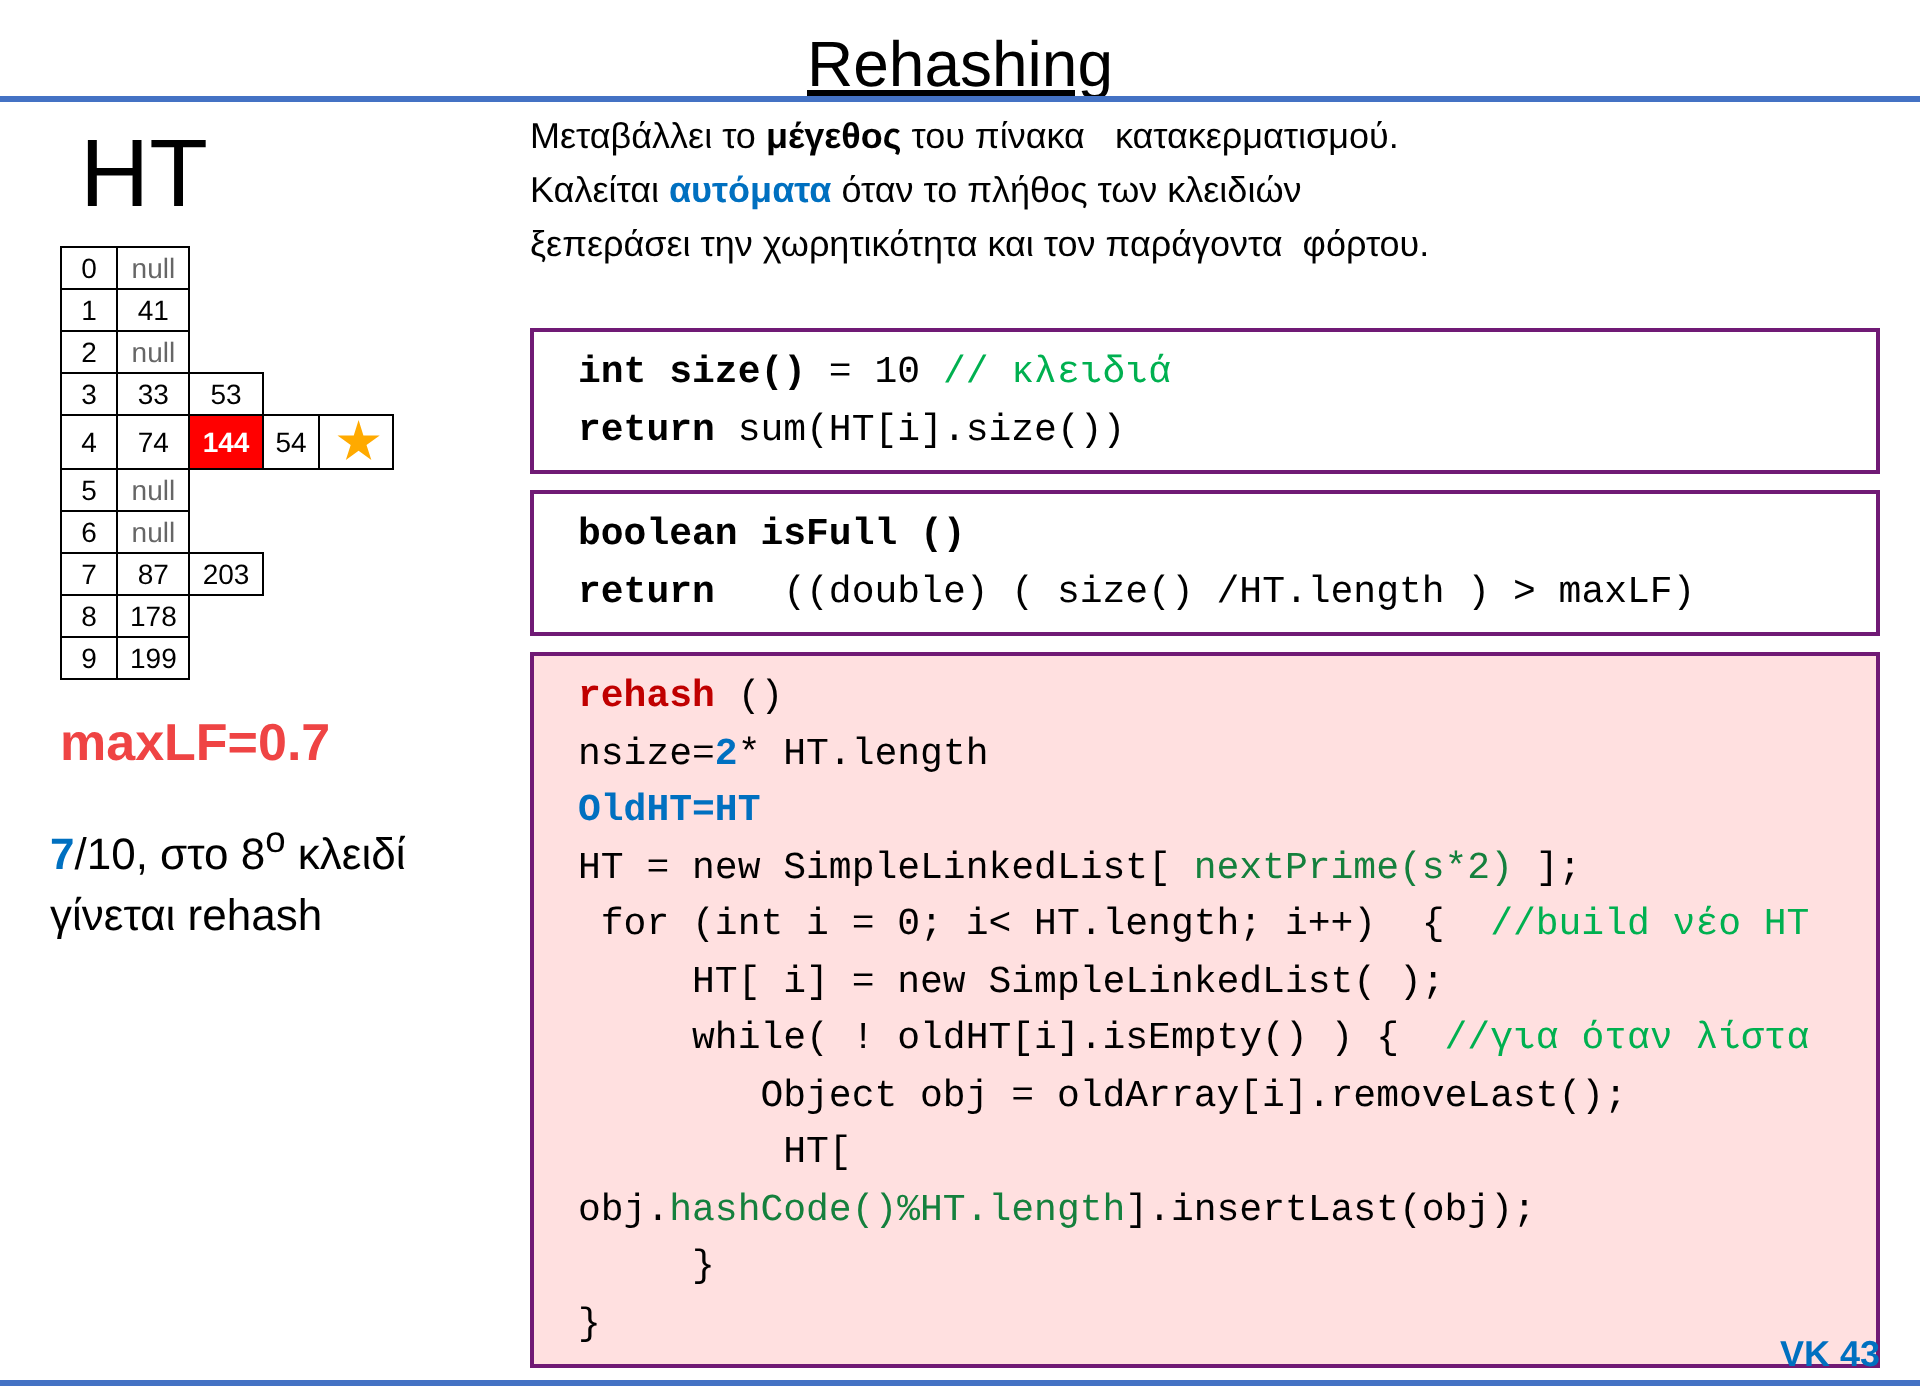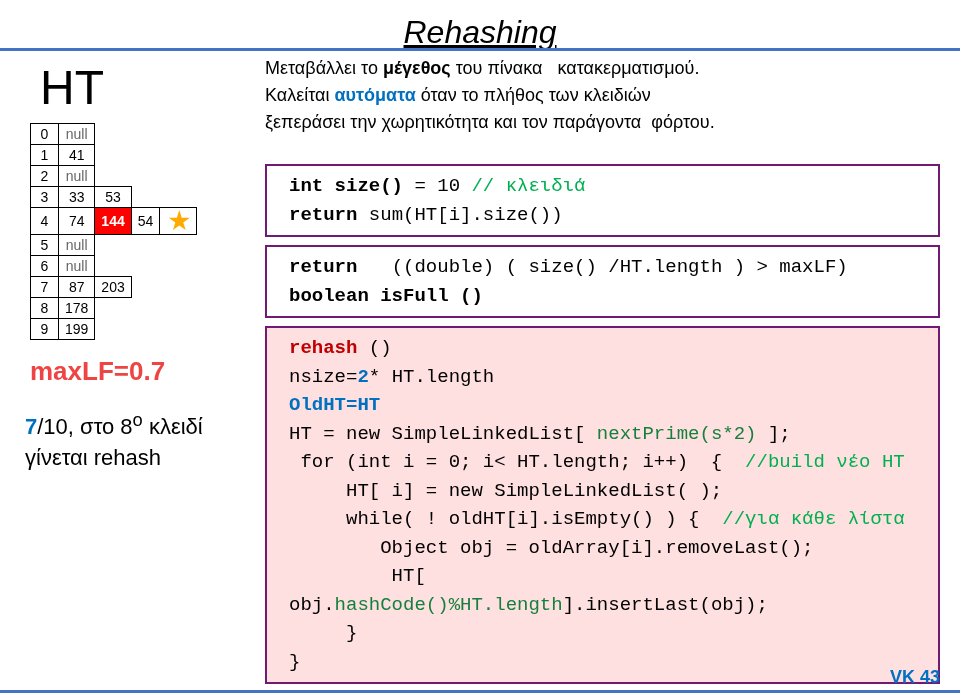--- a/index.html
+++ b/index.html
@@ -36,21 +36,20 @@
     
     .title {
       position: absolute;
       top: 0;
       left: 0;
       right: 0;
       height: 64px;
       display: flex;
       align-items: center;
       justify-content: center;
-      font-style: italic;
     }
 
     .title-text {
       font-size: 32px;
       font-weight: normal;
       color: #000;
       text-decoration: underline;
       font-family: Arial, sans-serif;
     }
 
@@ -291,25 +290,25 @@
     <div>
       <span class="kw-bold">int size()</span><span> = 10  <span class="comment-green">// κλειδιά</span></span>
     </div>
     <div>
       <span class="kw-bold">return</span><span>  sum(HT[i].size())</span>
     </div>
   </div>
 
   <div class="code-box">
     <div>
+      <span class="kw-bold">boolean isFull ()</span>
+    </div>
+    <div>
       <span class="kw-bold">return</span><span> &nbsp;&nbsp;((double) ( size() /HT.length ) &gt; maxLF)</span>
     </div>
-    <div>
-      <span class="kw-bold">boolean isFull ()</span>
-    </div>
   </div>
 
   <div class="code-box highlighted">
     <div>
       <span class="red-word">rehash</span><span> ()</span>
     </div>
     <div>
       nsize=<span class="kw-blue">2</span>* HT.length
     </div>
     <div>
@@ -318,21 +317,21 @@
     <div>
       HT = new SimpleLinkedList[ <span class="blue-method">nextPrime(s*2)</span> ];
     </div>
     <div>
       &nbsp;for (int i = 0; i&lt; HT.length; i++) &nbsp;{ &nbsp;<span class="comment-green">//build νέο ΗΤ</span>
     </div>
     <div>
       &nbsp;&nbsp;&nbsp;&nbsp;&nbsp;HT[ i] = new SimpleLinkedList( );
     </div>
     <div>
-      &nbsp;&nbsp;&nbsp;&nbsp;&nbsp;while( ! oldHT[i].isEmpty() ) { &nbsp;<span class="comment-green">//για κάθε λίστα</span>
+      &nbsp;&nbsp;&nbsp;&nbsp;&nbsp;while( ! oldHT[i].isEmpty() ) { &nbsp;<span class="comment-green">//για όταν λίστα</span>
     </div>
     <div>
       &nbsp;&nbsp;&nbsp;&nbsp;&nbsp;&nbsp;&nbsp;&nbsp;Object obj = oldArray[i].removeLast();
     </div>
     <div>
       &nbsp;&nbsp;&nbsp;&nbsp;&nbsp;&nbsp;&nbsp;&nbsp;&nbsp;HT[ obj.<span class="blue-method">hashCode()%HT.length</span>].insertLast(obj);
     </div>
     <div>
       &nbsp;&nbsp;&nbsp;&nbsp;&nbsp;}
     </div>

